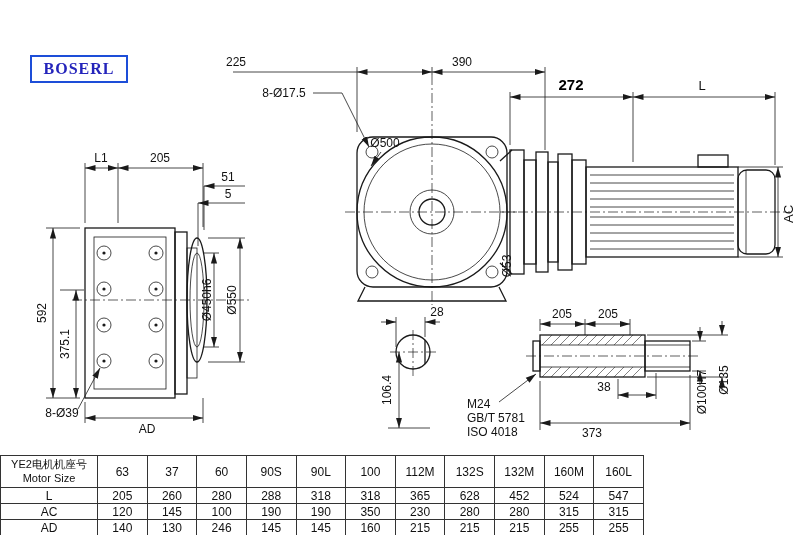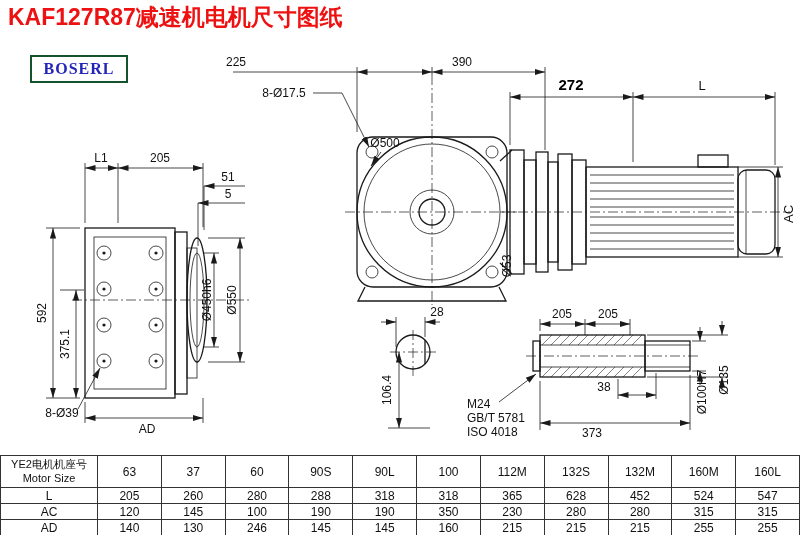--- a/index.html
+++ b/index.html
@@ -1,36 +1,36 @@
 <!DOCTYPE html>
 <html><head>
 <meta charset="utf-8">
 <style>
   html,body{margin:0;padding:0;background:#fff;}
   .stage{position:relative;width:800px;height:535px;background:#fff;overflow:hidden;
          font-family:"Liberation Sans",sans-serif;}
   .stage svg{position:absolute;top:0;left:0;}
   h1.title{position:absolute;top:4px;left:8px;margin:0;font-size:23px;line-height:1.2;
            font-weight:bold;color:#ee1111;font-family:"Liberation Sans",sans-serif;}
-  .brand{position:absolute;top:55px;left:30px;width:94px;height:24px;border:2px solid #14532d;
+  .brand{position:absolute;top:55px;left:30px;width:94px;height:24px;border:2px solid #1d4ed8;
          display:flex;align-items:center;justify-content:center;
          color:#2424bb;font-family:"Liberation Serif",serif;font-weight:bold;font-size:16px;
          letter-spacing:1px;background:#fff;}
   
   .ol{fill:none;stroke:#1a1a1a;stroke-width:1.3;}
   .tl{fill:none;stroke:#1a1a1a;stroke-width:0.8;}
   .dim{fill:none;stroke:#1a1a1a;stroke-width:0.8;}
   .cl{fill:none;stroke:#1a1a1a;stroke-width:0.7;stroke-dasharray:10 3 2 3;}
   .hl{fill:none;stroke:#1a1a1a;stroke-width:0.55;}
   .dot{fill:#1a1a1a;stroke:none;}
   text.d{font-family:"Liberation Sans",sans-serif;font-size:12px;fill:#111;}
   text.db{font-family:"Liberation Sans",sans-serif;font-size:15px;font-weight:bold;fill:#000;}
   text.dl{font-family:"Liberation Sans",sans-serif;font-size:13px;fill:#111;}
   
-  table.sizes{position:absolute;top:455px;left:0;width:800px;height:80px;border-collapse:collapse;
+  table.sizes{position:absolute;top:455px;left:0;width:644px;height:80px;border-collapse:collapse;
               table-layout:fixed;font-size:12px;color:#111;}
   table.sizes td{border:1px solid #333;text-align:center;padding:0;vertical-align:middle;
                  overflow:hidden;white-space:nowrap;}
   table.sizes tr.hr{height:32px;}
   table.sizes tr.br{height:16px;}
   td.rowhead{width:96px;}
   td.corner div{font-size:11px;line-height:1.25;}
 </style>
 </head>
 <body>
@@ -236,21 +236,20 @@
     <text class="d" x="706" y="392" text-anchor="middle" transform="rotate(-90 706 392)">Ø100H7</text>
 
     <line class="dim" x1="647" y1="335" x2="728" y2="335"></line>
     <line class="dim" x1="647" y1="377" x2="728" y2="377"></line>
     <line class="dim" x1="722" y1="321" x2="722" y2="335" marker-end="url(#arr)"></line>
     <line class="dim" x1="722" y1="391" x2="722" y2="377" marker-end="url(#arr)"></line>
     <text class="d" x="728" y="380" text-anchor="middle" transform="rotate(-90 728 380)">Ø135</text>
   </g>
 </svg>
 
-<h1 class="title">KAF127R87减速机电机尺寸图纸</h1>
 
 <div class="brand">
   <span>BOSERL</span>
 </div>
 
 <table class="sizes">
   <thead>
     <tr class="hr" id="trow-head">
           <td class="rowhead corner">
             <div>YE2电机机座号</div>

